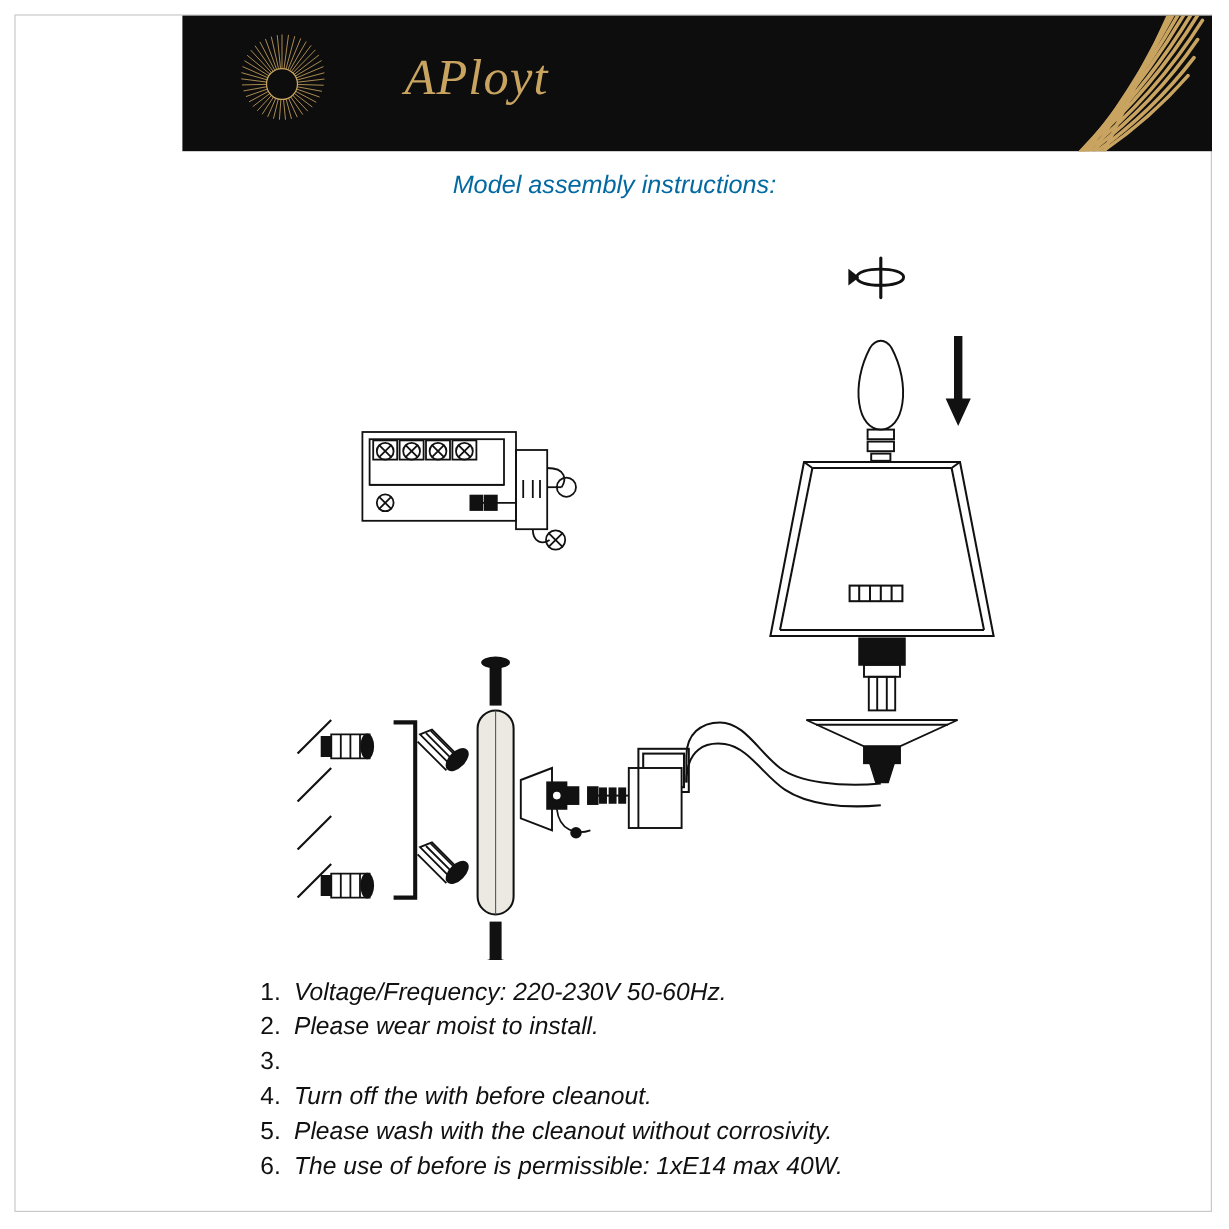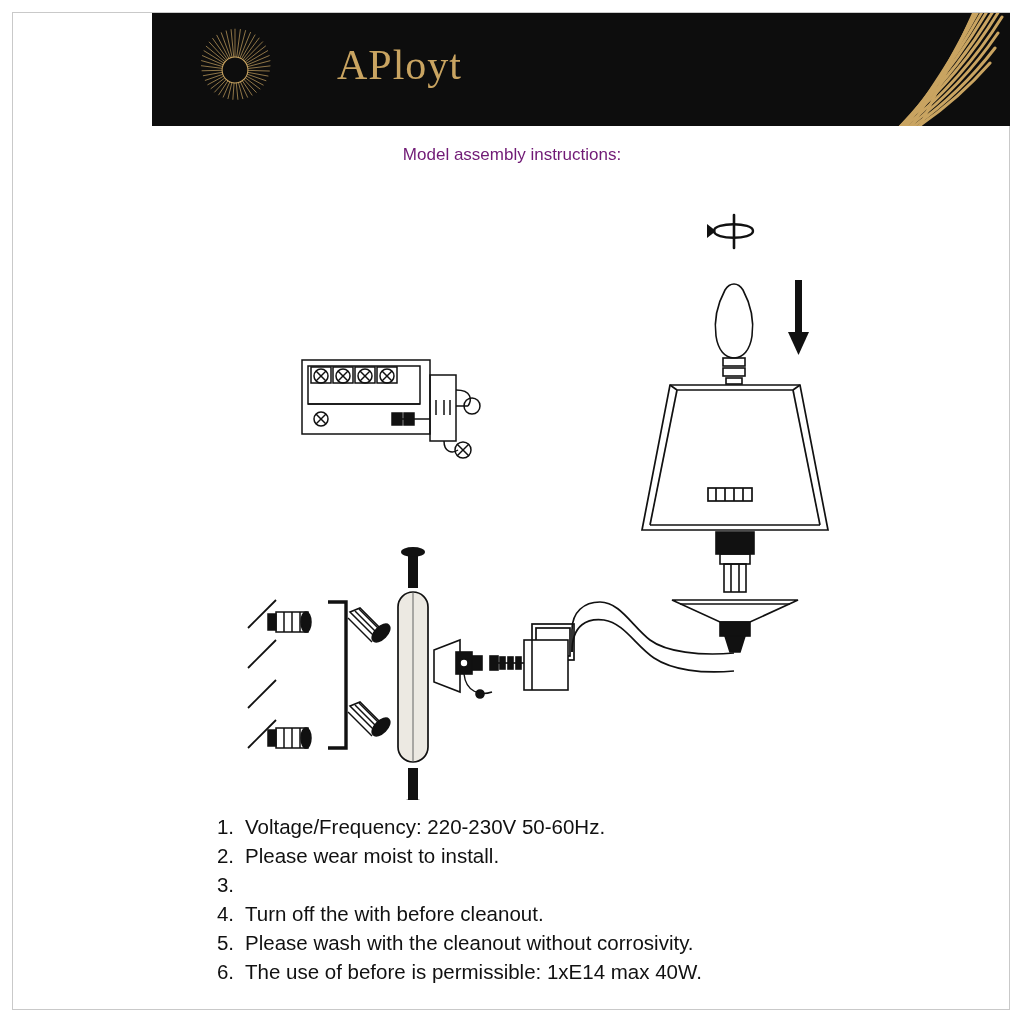--- a/index.html
+++ b/index.html
@@ -39,20 +39,21 @@
     overflow: hidden;
   }
   .banner-brand {
     position: absolute;
     left: 185px;
     top: 28px;
     font-family: "Liberation Serif", serif;
     font-size: 42px;
     letter-spacing: 1px;
     color: #c9a461;
+    font-style: italic;
   }
   .sunburst {
     position: absolute;
     left: 40px;
     top: 14px;
     width: 86px;
     height: 86px;
   }
   .fan {
     position: absolute;
@@ -64,23 +65,24 @@
 
   
   .title-block {
     position: absolute;
     left: 0;
     top: 140px;
     width: 1024px;
     text-align: center;
   }
   .title-line {
-    font-size: 17px;
-    color: #701a75;
+    font-size: 21px;
+    color: #0369a1;
     line-height: 30px;
+    font-style: italic;
   }
 
   
   .diagram {
     position: absolute;
     left: 180px;
     top: 200px;
     width: 700px;
     height: 600px;
   }
@@ -101,20 +103,21 @@
     white-space: nowrap;
   }
   .note-num {
     width: 34px;
     text-align: right;
     padding-right: 11px;
     flex: none;
   }
   .note-text {
     flex: none;
+    font-style: italic;
   }
 </style>
 </head>
 <body>
 
 <div class="page">
 
   <div class="page-border"></div>
 
   <div class="banner">

